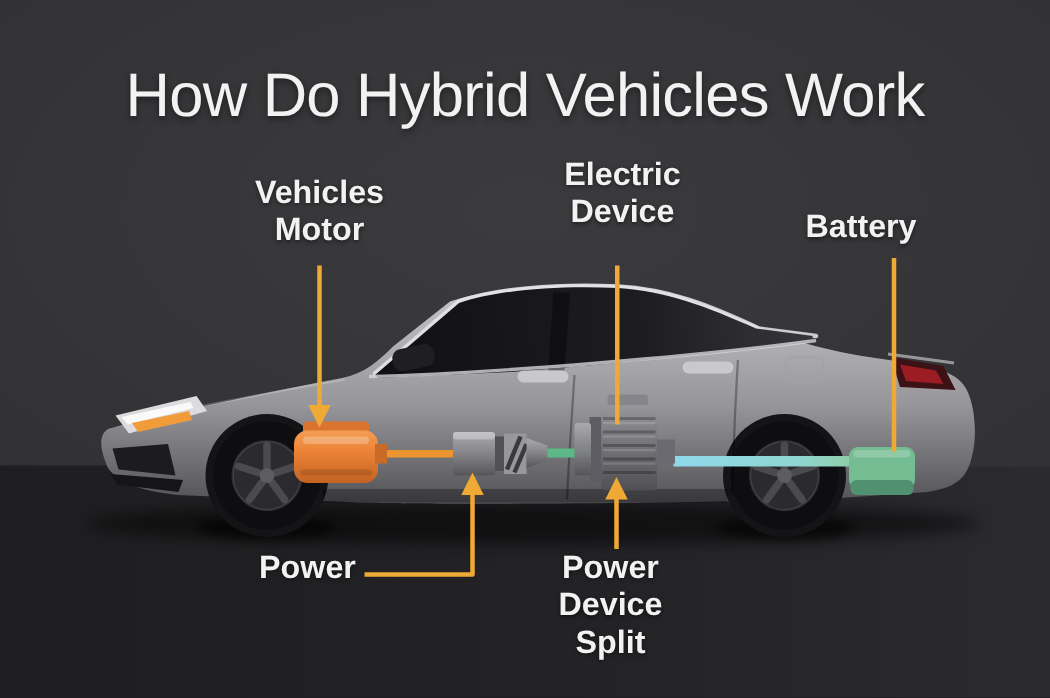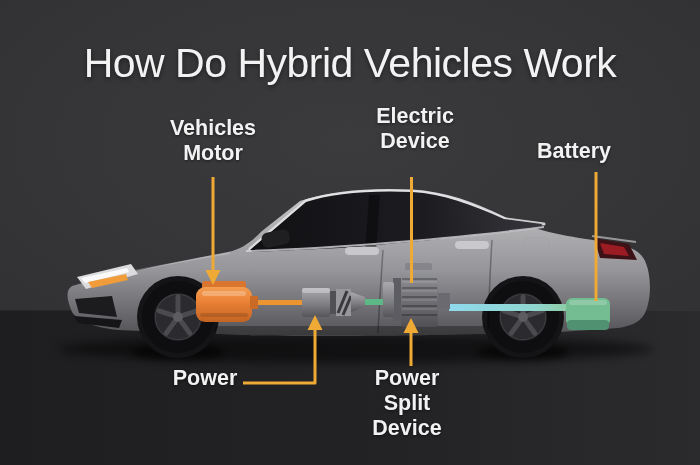--- a/index.html
+++ b/index.html
@@ -240,17 +240,17 @@
   <div class="lbl" style="left:574px;top:139px">
     <div>Battery</div>
   </div>
 
   <div class="lbl" style="left:205px;top:366px">
     <div>Power</div>
   </div>
 
   <div class="lbl" style="left:407px;top:366px">
     <div>Power</div>
+    <div>Device</div>
     <div>Split</div>
-    <div>Device</div>
   </div>
 
 </div>
 
 </body></html>

